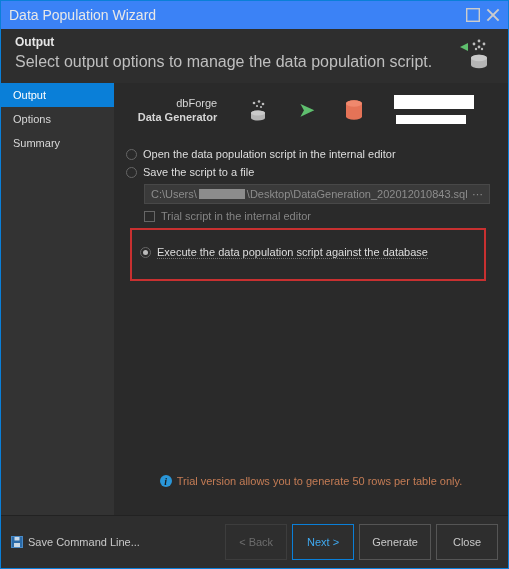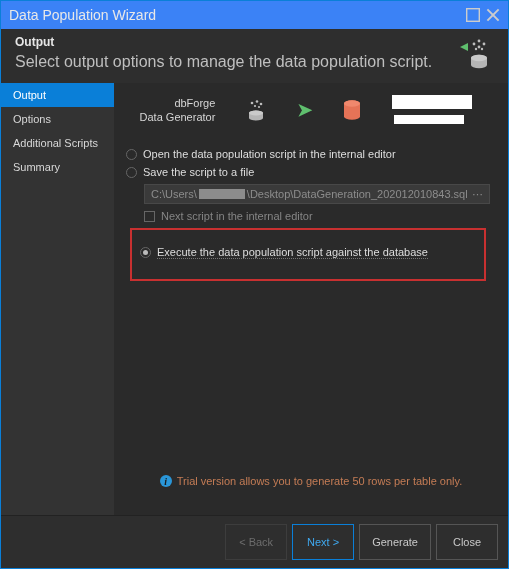--- a/index.html
+++ b/index.html
@@ -98,21 +98,21 @@
     gap: 30px;
     padding: 12px 18px 12px 8px;
   }
   .flowlabel {
     text-align: right;
     font-size: 11px;
     color: #d6d6d6;
     line-height: 14px;
   }
   .flowlabel .top { display: block; }
-  .flowlabel .bot { display: block; font-weight: 400; }
+  .flowlabel .bot { display: block; font-weight: 700; }
   .gicon {
     width: 22px;
     height: 22px;
   }
   .arrow {
     font-size: 18px;
     color: #5fbf6e;
     font-weight: bold;
   }
   .cyl {
@@ -298,21 +298,20 @@
         <path d="M13 23 v7 a8 3.2 0 0 0 16 0 v-7" fill="#b5b5b5"></path>
         <ellipse cx="21" cy="23" rx="8" ry="3.2" fill="#cacaca"></ellipse>
       </svg>
     </div>
   </div>
 
   <div class="body">
     <div class="sidebar">
       <div class="item active">Output</div>
       <div class="item">Options</div>
-      <div class="item">Additional Scripts</div>
       <div class="item">Summary</div>
     </div>
 
     <div class="main">
 
       <div class="flowrow">
         <div class="flowlabel">
           <span class="top">dbForge</span>
           <span class="bot">Data Generator</span>
         </div>
@@ -352,40 +351,50 @@
           <span class="lbl">Save the script to a file</span>
         </div>
         <div class="pathfield">
           <span>C:\Users\</span>
           <span class="mask"></span>
           <span>\Desktop\DataGeneration_202012010843.sql</span>
           <span class="dots">⋯</span>
         </div>
         <div class="optrow subopt">
           <span class="chk"></span>
-          <span class="lbl">Next script in the internal editor</span>
+          <span class="lbl">Trial script in the internal editor</span>
         </div>
 
         <div class="execbox">
           <div class="optrow">
             <span class="radio checked"></span>
             <span class="lbl">Execute the data population script against the database</span>
           </div>
         </div>
       </div>
 
       <div class="trialbar">
         <span class="info-icon">i</span>
         <span>Trial version allows you to generate 50 rows per table only.</span>
       </div>
 
     </div>
   </div>
 
   <div class="footer">
+    <div class="savecmd">
+      <span class="disk">
+        <svg viewBox="0 0 12 12">
+            <rect x="0.5" y="0.5" width="11" height="11" fill="#2a6aa8" stroke="#4a8ac6"></rect>
+            <rect x="3" y="7" width="6" height="4" fill="#c9d9e8"></rect>
+            <rect x="3.5" y="1" width="5" height="3.5" fill="#c9d9e8"></rect>
+          </svg>
+      </span>
+      <span>Save Command Line...</span>
+    </div>
     <div class="spacer"></div>
     <button disabled="">&lt; Back</button>
     <button class="primary">Next &gt;</button>
     <button>Generate</button>
     <button>Close</button>
   </div>
 
 </div>
 
 </body></html>

